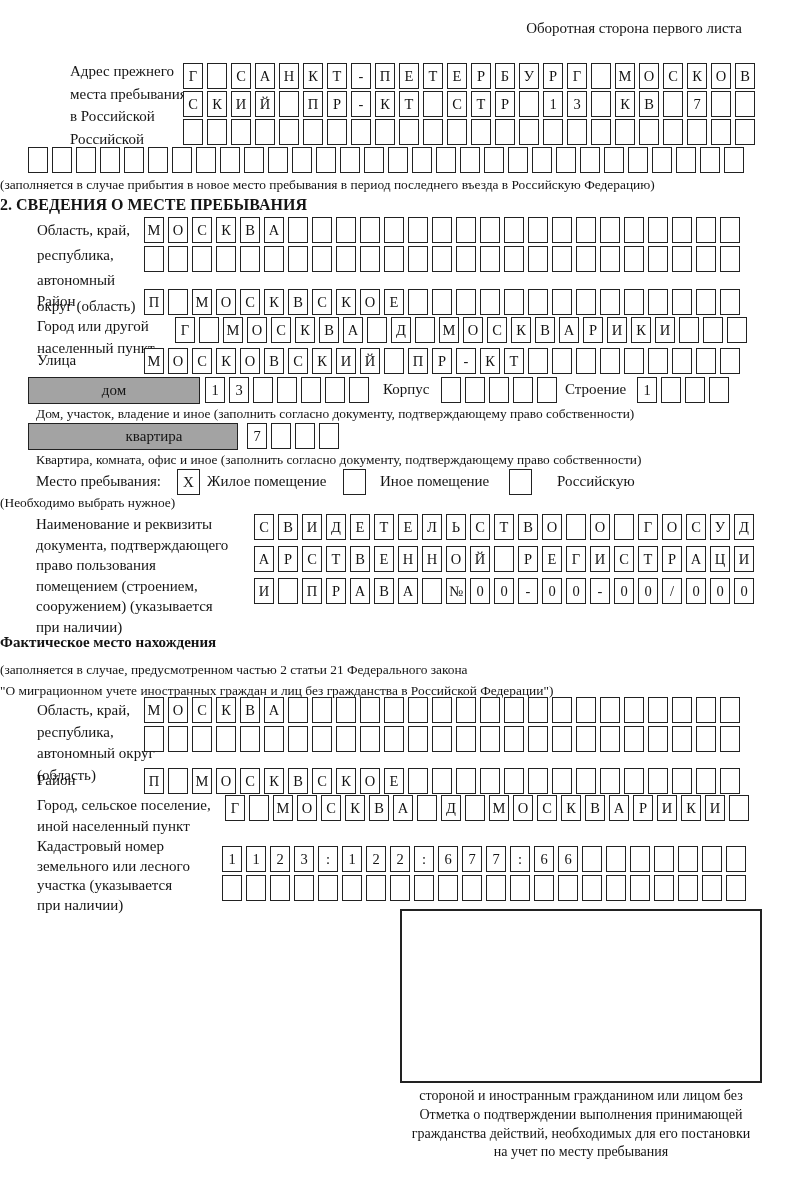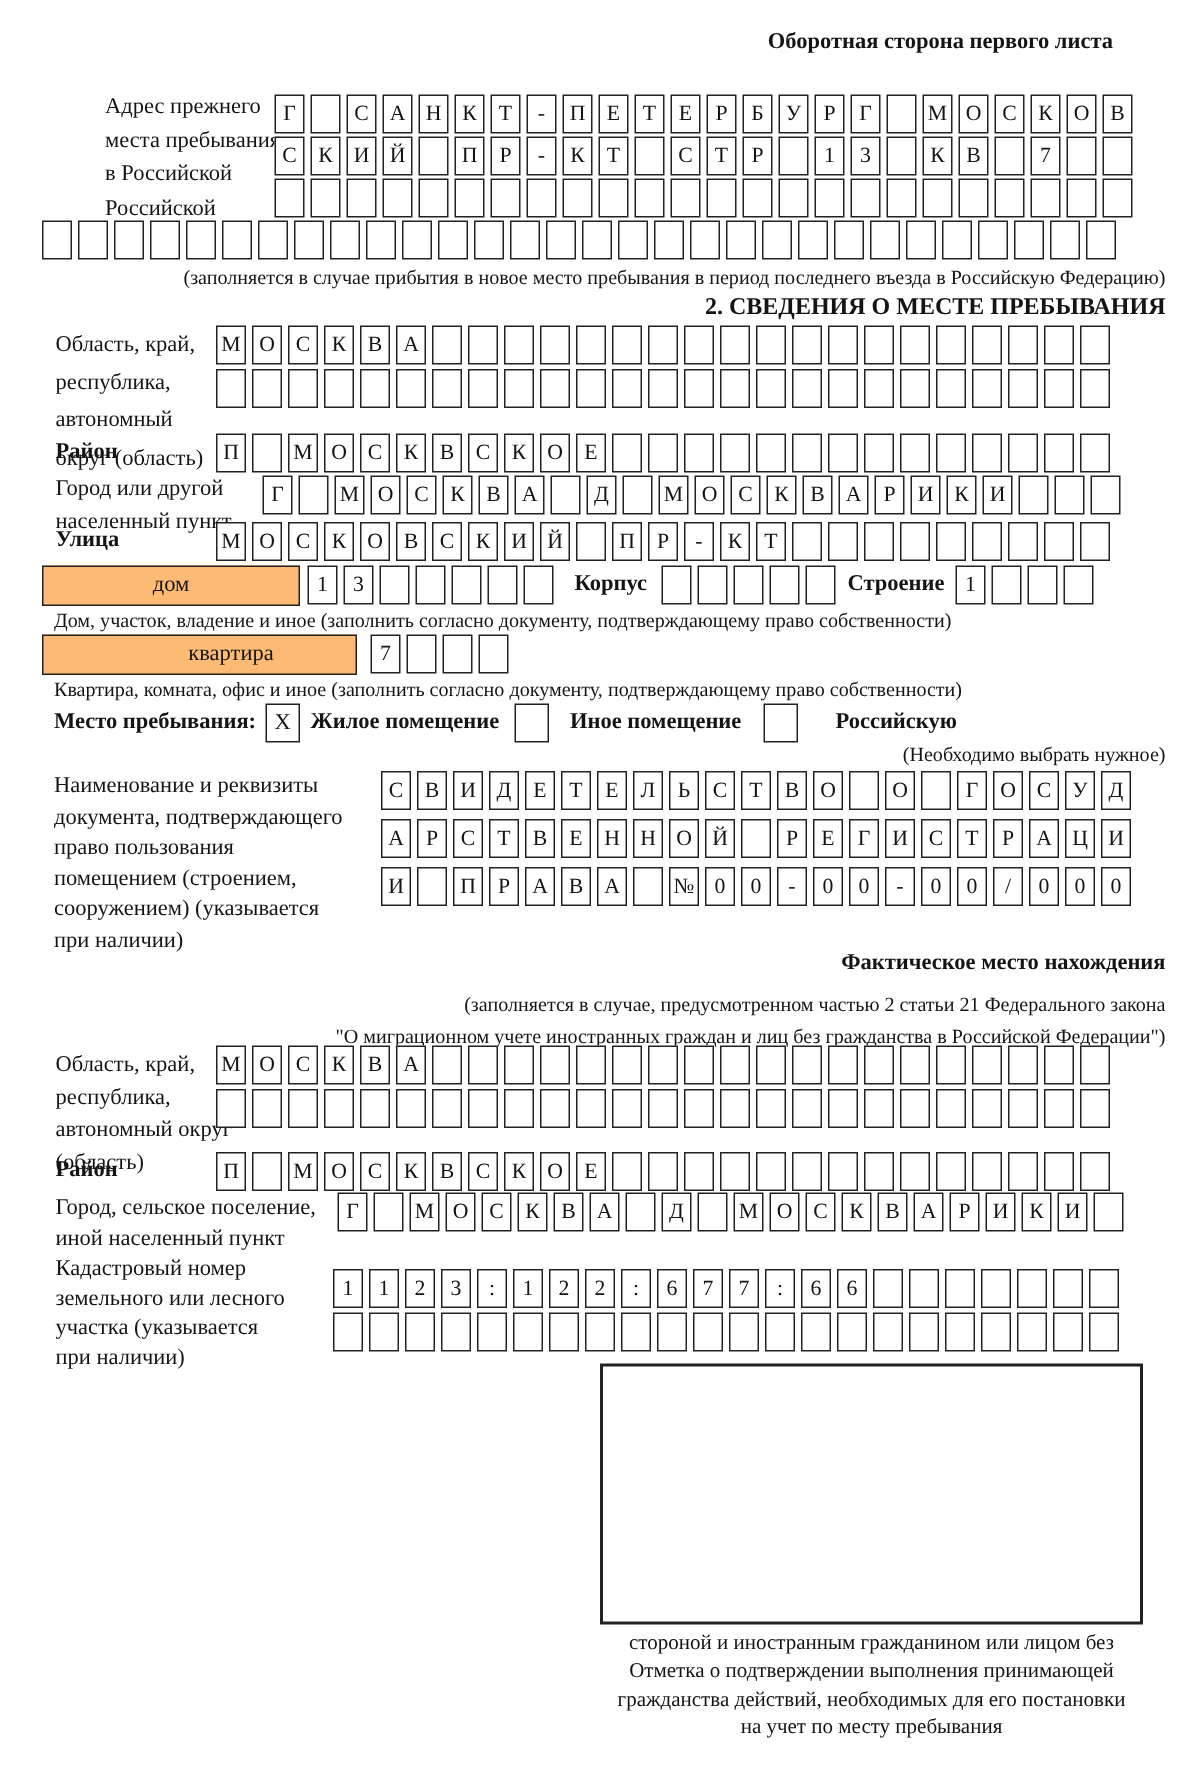--- a/index.html
+++ b/index.html
@@ -1,29 +1,29 @@
 <!DOCTYPE html>
 <html><head>
 <meta charset="utf-8">
 <style>
   html,body{margin:0;padding:0;background:#fff;}
   .page{position:relative;width:800px;height:1180px;background:#fff;overflow:hidden;
         font-family:"Liberation Serif","DejaVu Serif",serif;color:#141414;}
   .abs{position:absolute;}
   .lab{font-size:15px;line-height:22.5px;}
   .lab div{white-space:nowrap;}
-  .one{font-size:15px;white-space:nowrap;font-weight:bold;}
+  .one{font-size:15px;white-space:nowrap;}
   .note{font-size:13.4px;white-space:nowrap;}
-  .center{left:0;width:777px;text-align:right;}
+  .center{left:0;width:777px;text-align:left;}
   .bold{font-weight:bold;}
   .cellrow{position:absolute;display:flex;gap:4px;}
   .cell{flex:0 0 20px;width:20px;height:26px;border:1.5px solid #222;box-sizing:border-box;
         display:flex;align-items:center;justify-content:center;font-size:14.5px;background:#fff;}
   .fieldbox{position:absolute;height:27px;border:1.6px solid #222;box-sizing:border-box;
-        display:flex;align-items:center;justify-content:center;font-size:15px;background:#fdba74;}
+        display:flex;align-items:center;justify-content:center;font-size:15px;background:#a3a3a3;}
   .chk{position:absolute;width:23px;height:26px;border:1.6px solid #222;box-sizing:border-box;
         display:flex;align-items:center;justify-content:center;font-size:15px;background:#fff;}
   .stamp{position:absolute;border:2px solid #222;box-sizing:border-box;background:#fff;}
   .caption{position:absolute;font-size:14px;line-height:18.8px;text-align:center;}
 </style>
 </head>
 <body>
 
 <div class="page">
 

